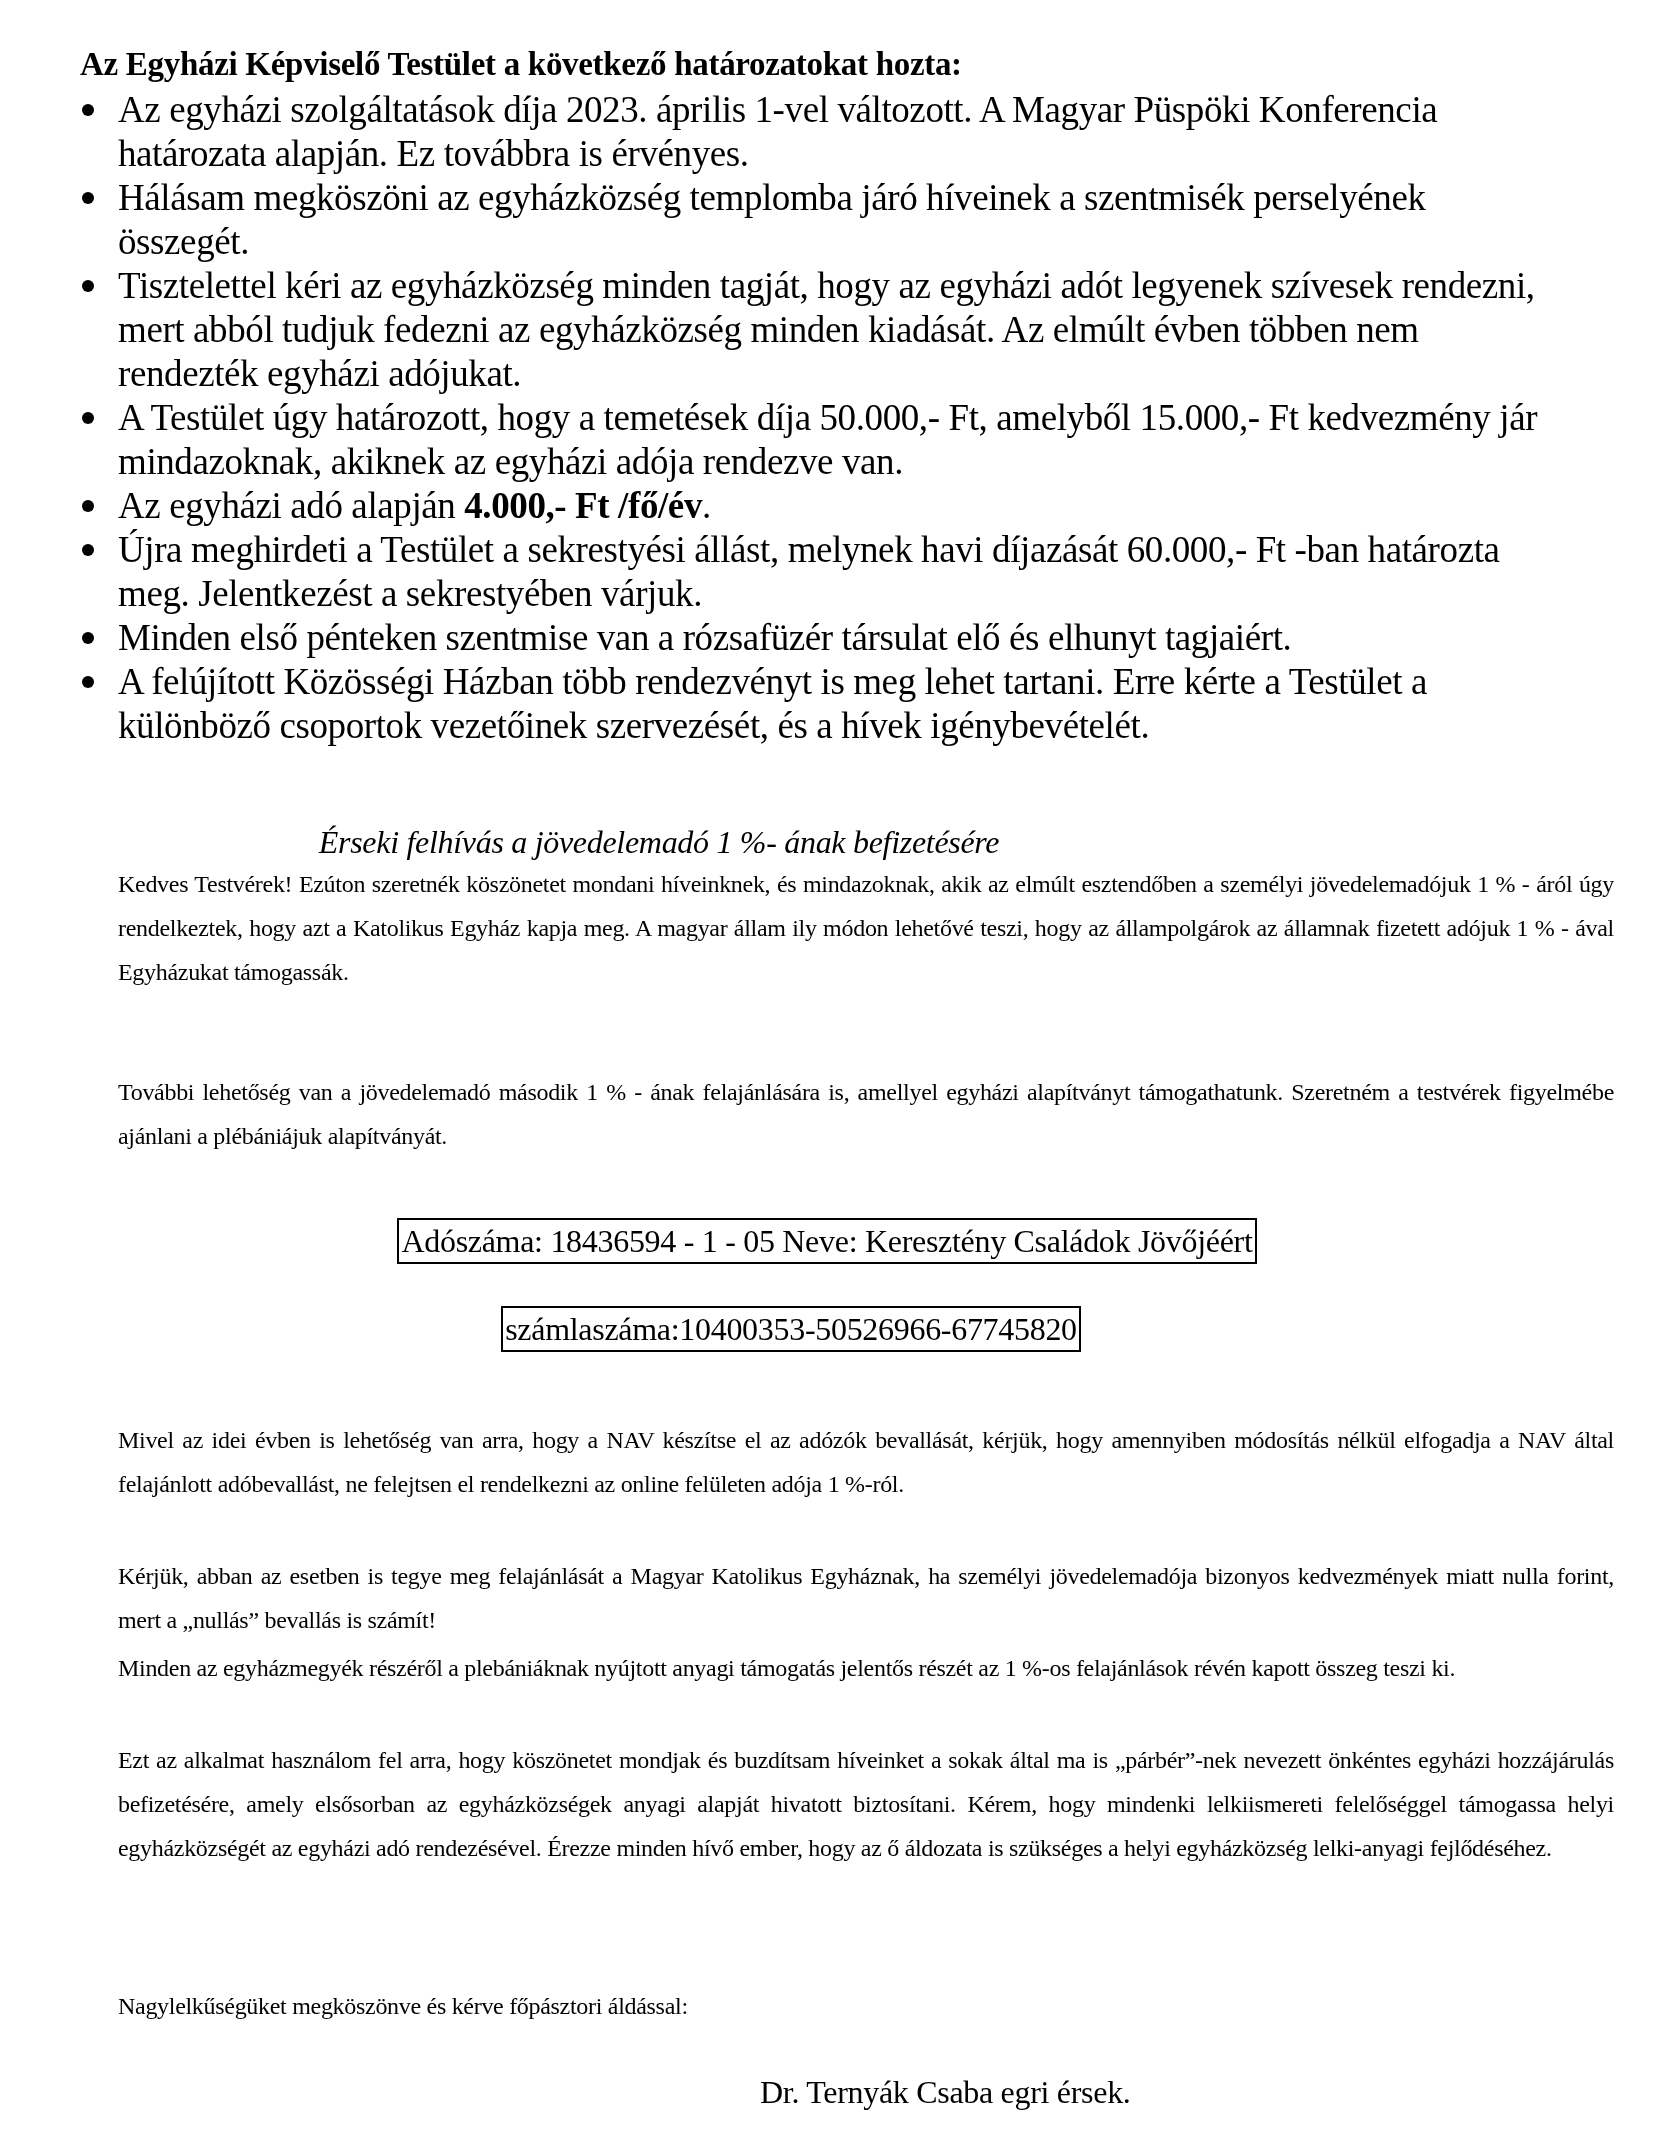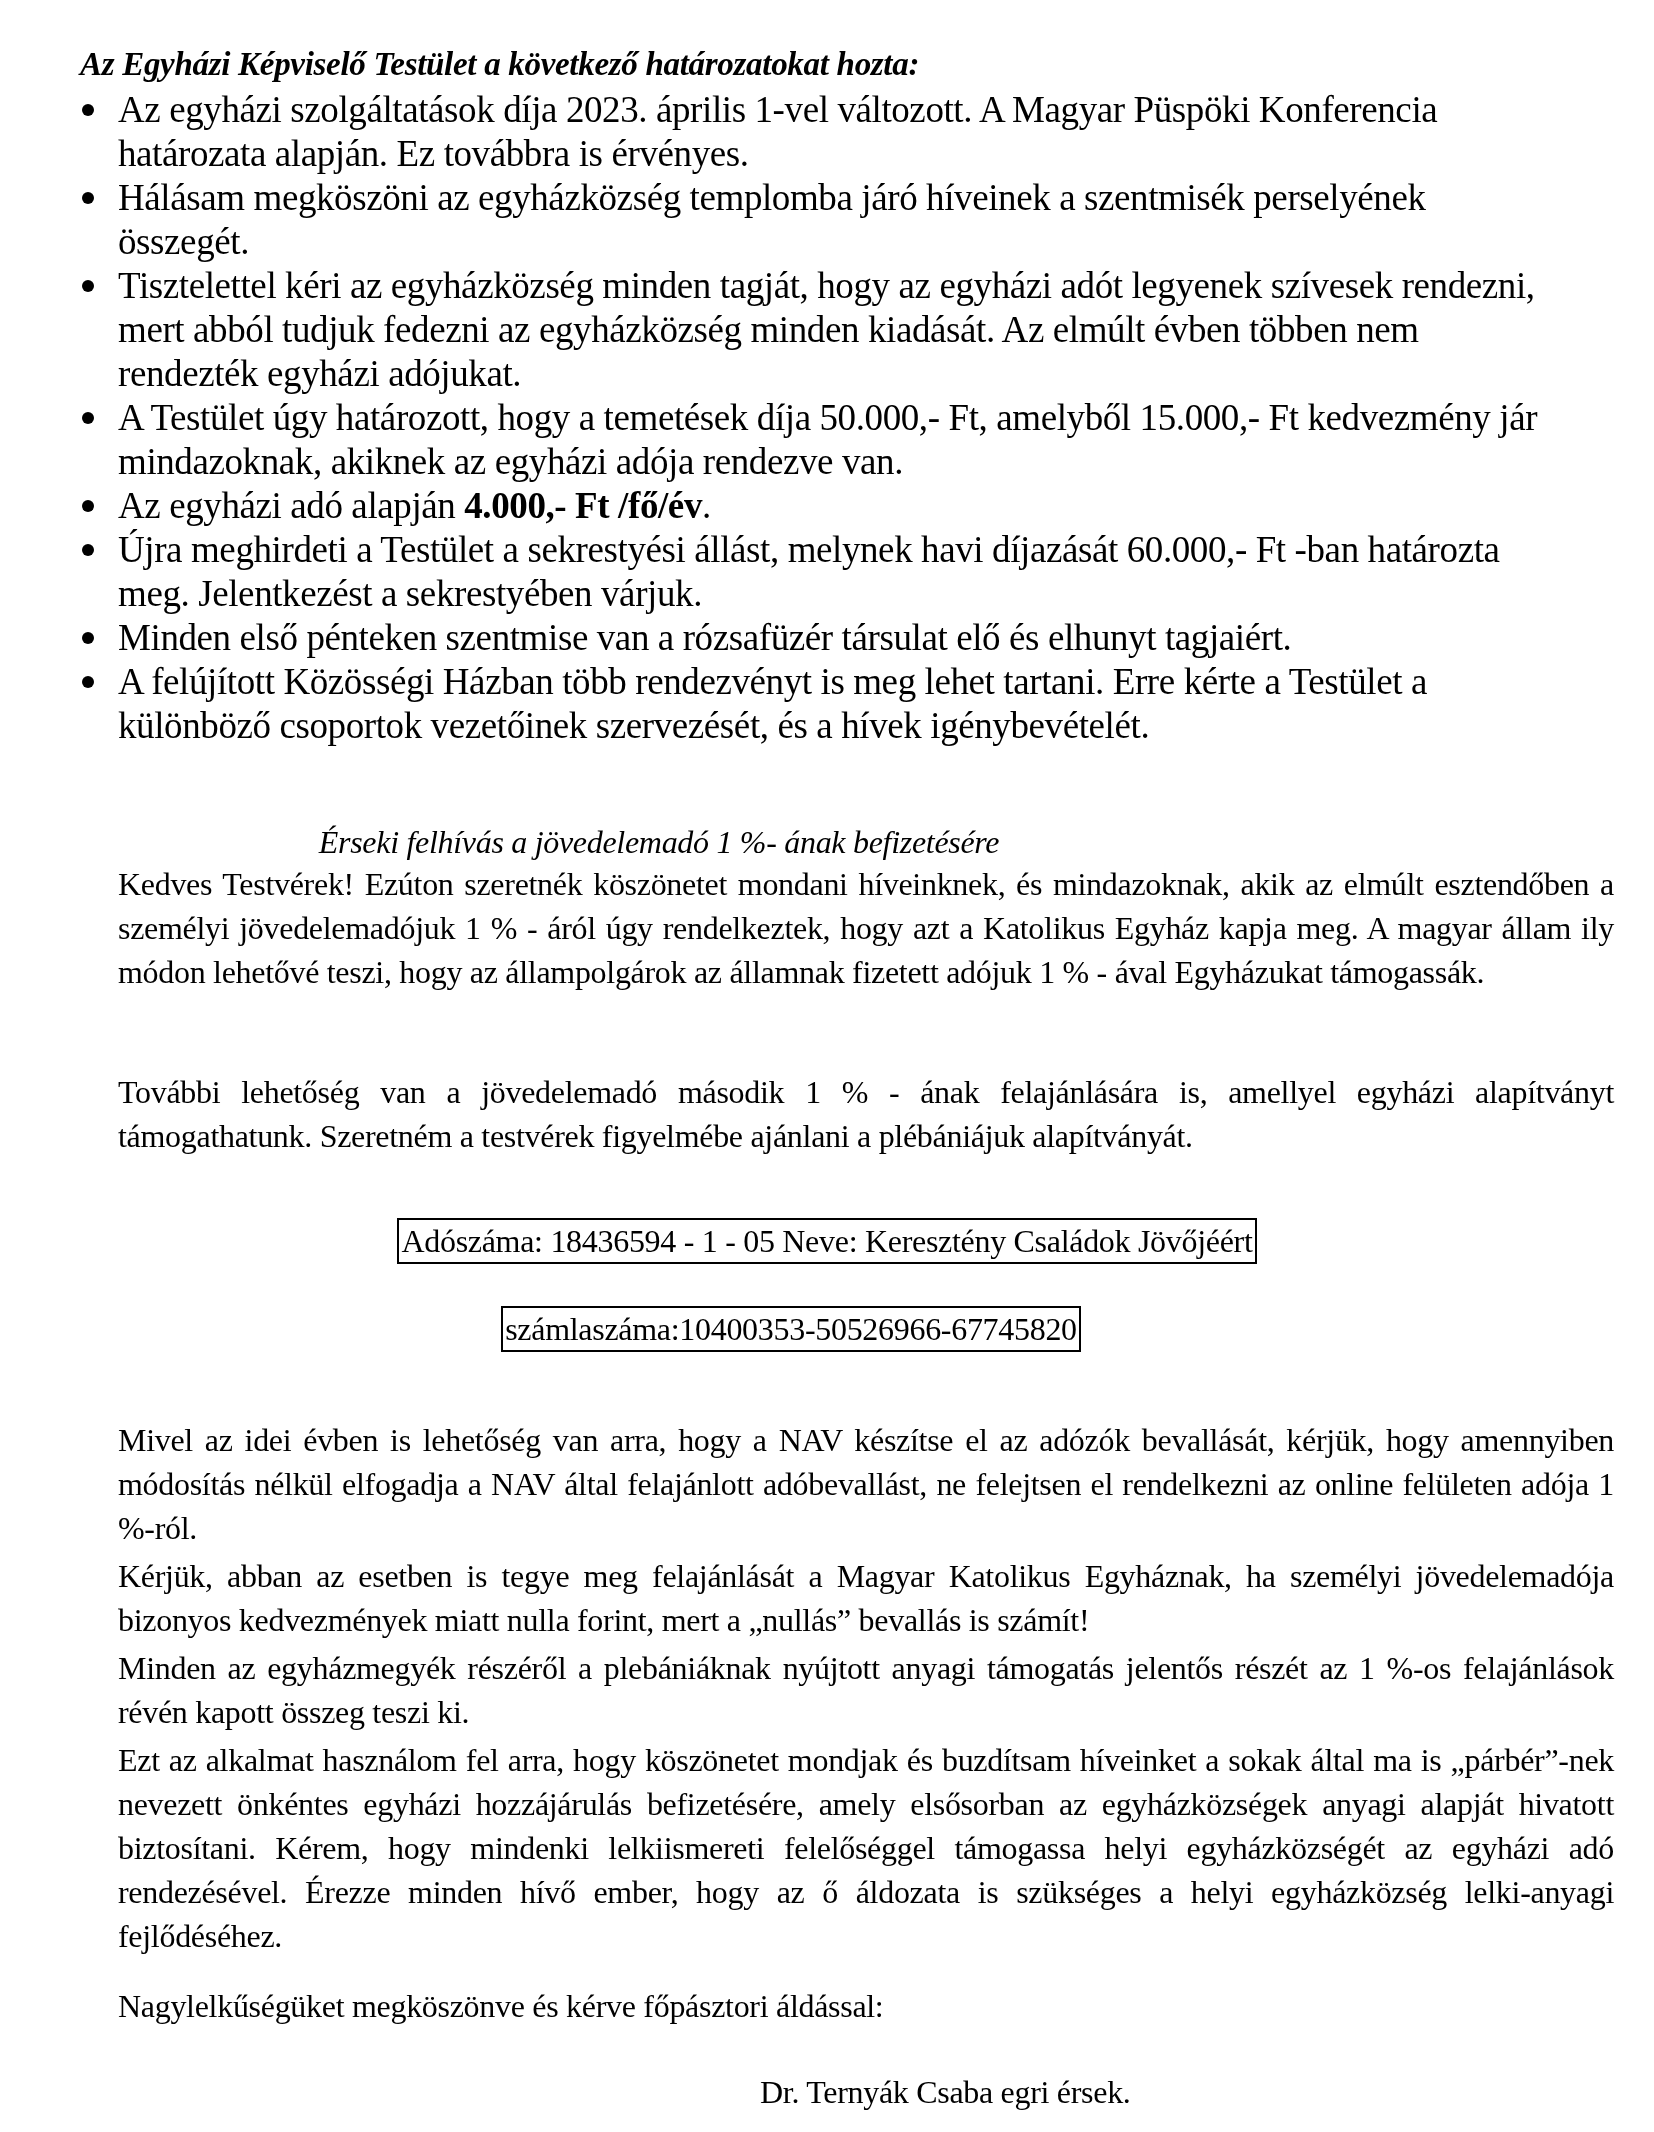--- a/index.html
+++ b/index.html
@@ -21,21 +21,20 @@
       top: 0;
       width: 1654px;
       height: 2132px;
     }
     .heading {
       position: absolute;
       left: 80px;
       top: 44px;
       font-size: 33px;
       font-weight: bold;
-      font-style: italic;
       letter-spacing: -0.3px;
       line-height: 40px;
       white-space: nowrap;
     }
     .bullets {
       position: absolute;
       left: 76px;
       top: 88px;
       width: 1470px;
       margin: 0;
@@ -67,21 +66,21 @@
       text-align: center;
       font-size: 32px;
       font-style: italic;
       line-height: 40px;
       letter-spacing: -0.3px;
     }
     .body-block {
       position: absolute;
       left: 118px;
       width: 1496px;
-      font-size: 32px;
+      font-size: 24px;
       line-height: 44px;
       letter-spacing: -0.3px;
       text-align: justify;
     }
     .box-row {
       position: absolute;
       left: 0;
       width: 1654px;
       text-align: center;
     }

